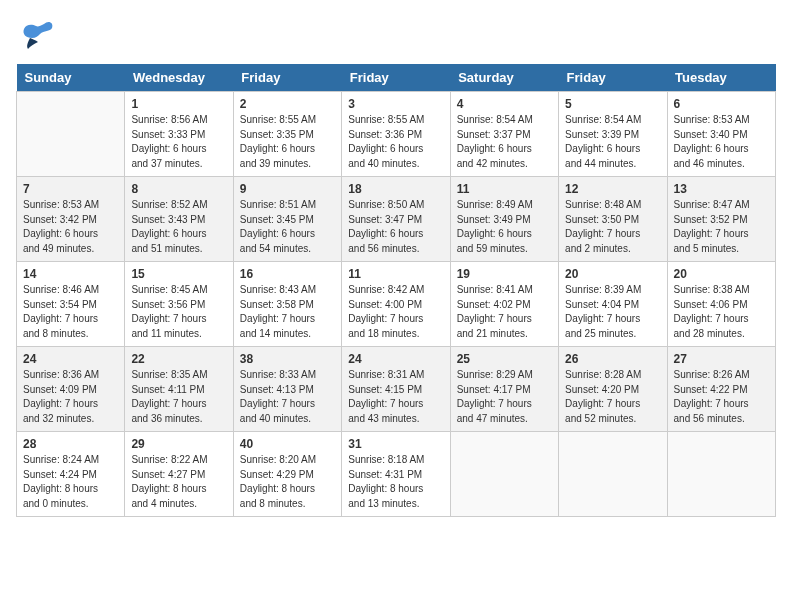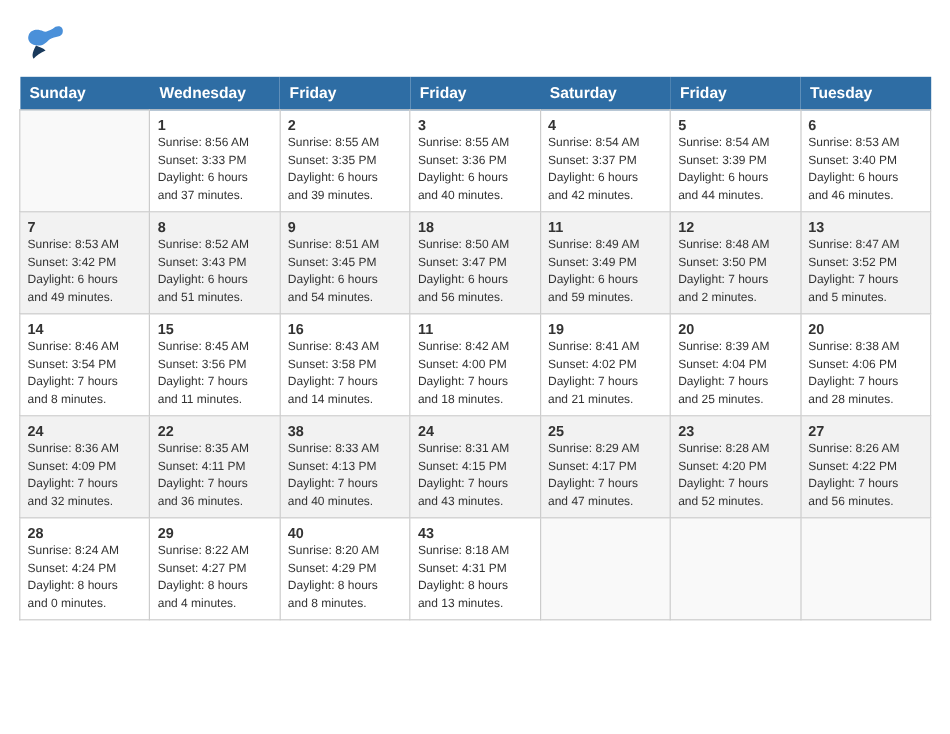--- a/index.html
+++ b/index.html
@@ -229,21 +229,21 @@
         </td>
         <td>
           <span class="day-number">24</span>
           <div class="day-info">Sunrise: 8:31 AM<br>Sunset: 4:15 PM<br>Daylight: 7 hours<br>and 43 minutes.</div>
         </td>
         <td>
           <span class="day-number">25</span>
           <div class="day-info">Sunrise: 8:29 AM<br>Sunset: 4:17 PM<br>Daylight: 7 hours<br>and 47 minutes.</div>
         </td>
         <td>
-          <span class="day-number">23</span>
+          <span class="day-number">26</span>
           <div class="day-info">Sunrise: 8:28 AM<br>Sunset: 4:20 PM<br>Daylight: 7 hours<br>and 52 minutes.</div>
         </td>
         <td>
           <span class="day-number">27</span>
           <div class="day-info">Sunrise: 8:26 AM<br>Sunset: 4:22 PM<br>Daylight: 7 hours<br>and 56 minutes.</div>
         </td>
       </tr>
       <tr>
         <td>
           <span class="day-number">28</span>
@@ -251,21 +251,21 @@
         </td>
         <td>
           <span class="day-number">29</span>
           <div class="day-info">Sunrise: 8:22 AM<br>Sunset: 4:27 PM<br>Daylight: 8 hours<br>and 4 minutes.</div>
         </td>
         <td>
           <span class="day-number">40</span>
           <div class="day-info">Sunrise: 8:20 AM<br>Sunset: 4:29 PM<br>Daylight: 8 hours<br>and 8 minutes.</div>
         </td>
         <td>
-          <span class="day-number">43</span>
+          <span class="day-number">31</span>
           <div class="day-info">Sunrise: 8:18 AM<br>Sunset: 4:31 PM<br>Daylight: 8 hours<br>and 13 minutes.</div>
         </td>
         <td class="empty"></td>
         <td class="empty"></td>
         <td class="empty"></td>
       </tr>
     </tbody>
 </table>
 
 </body></html>

